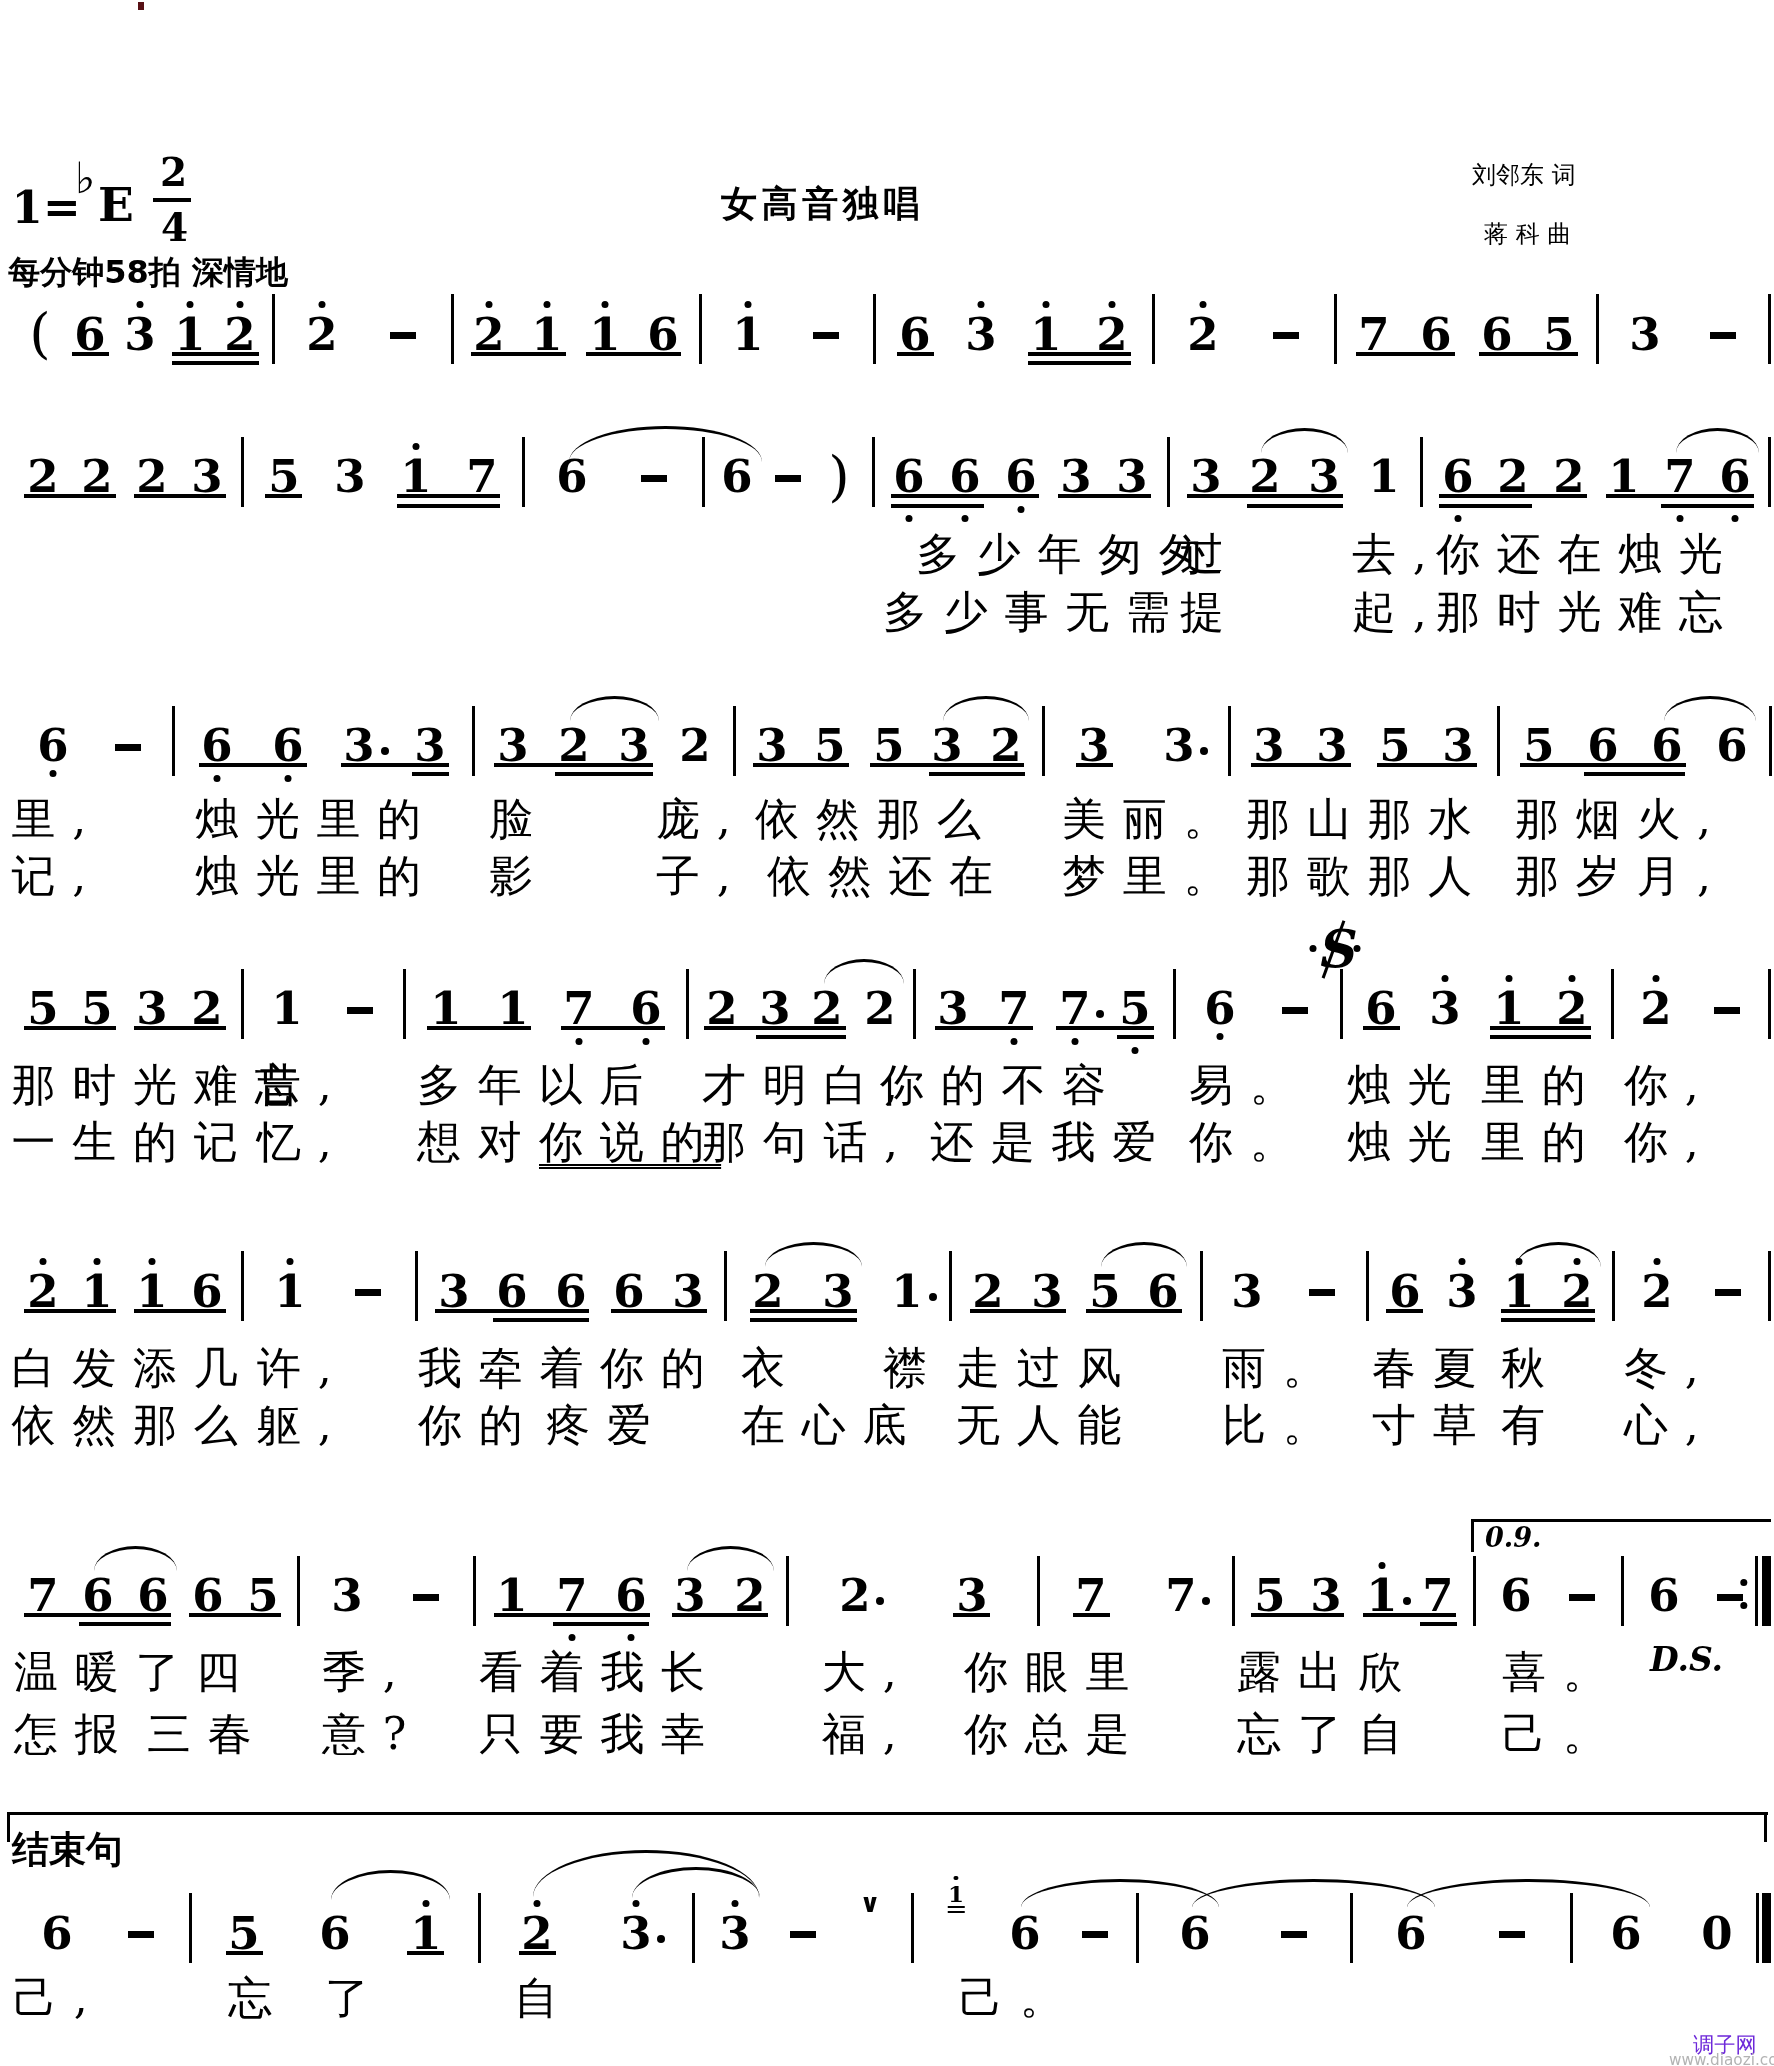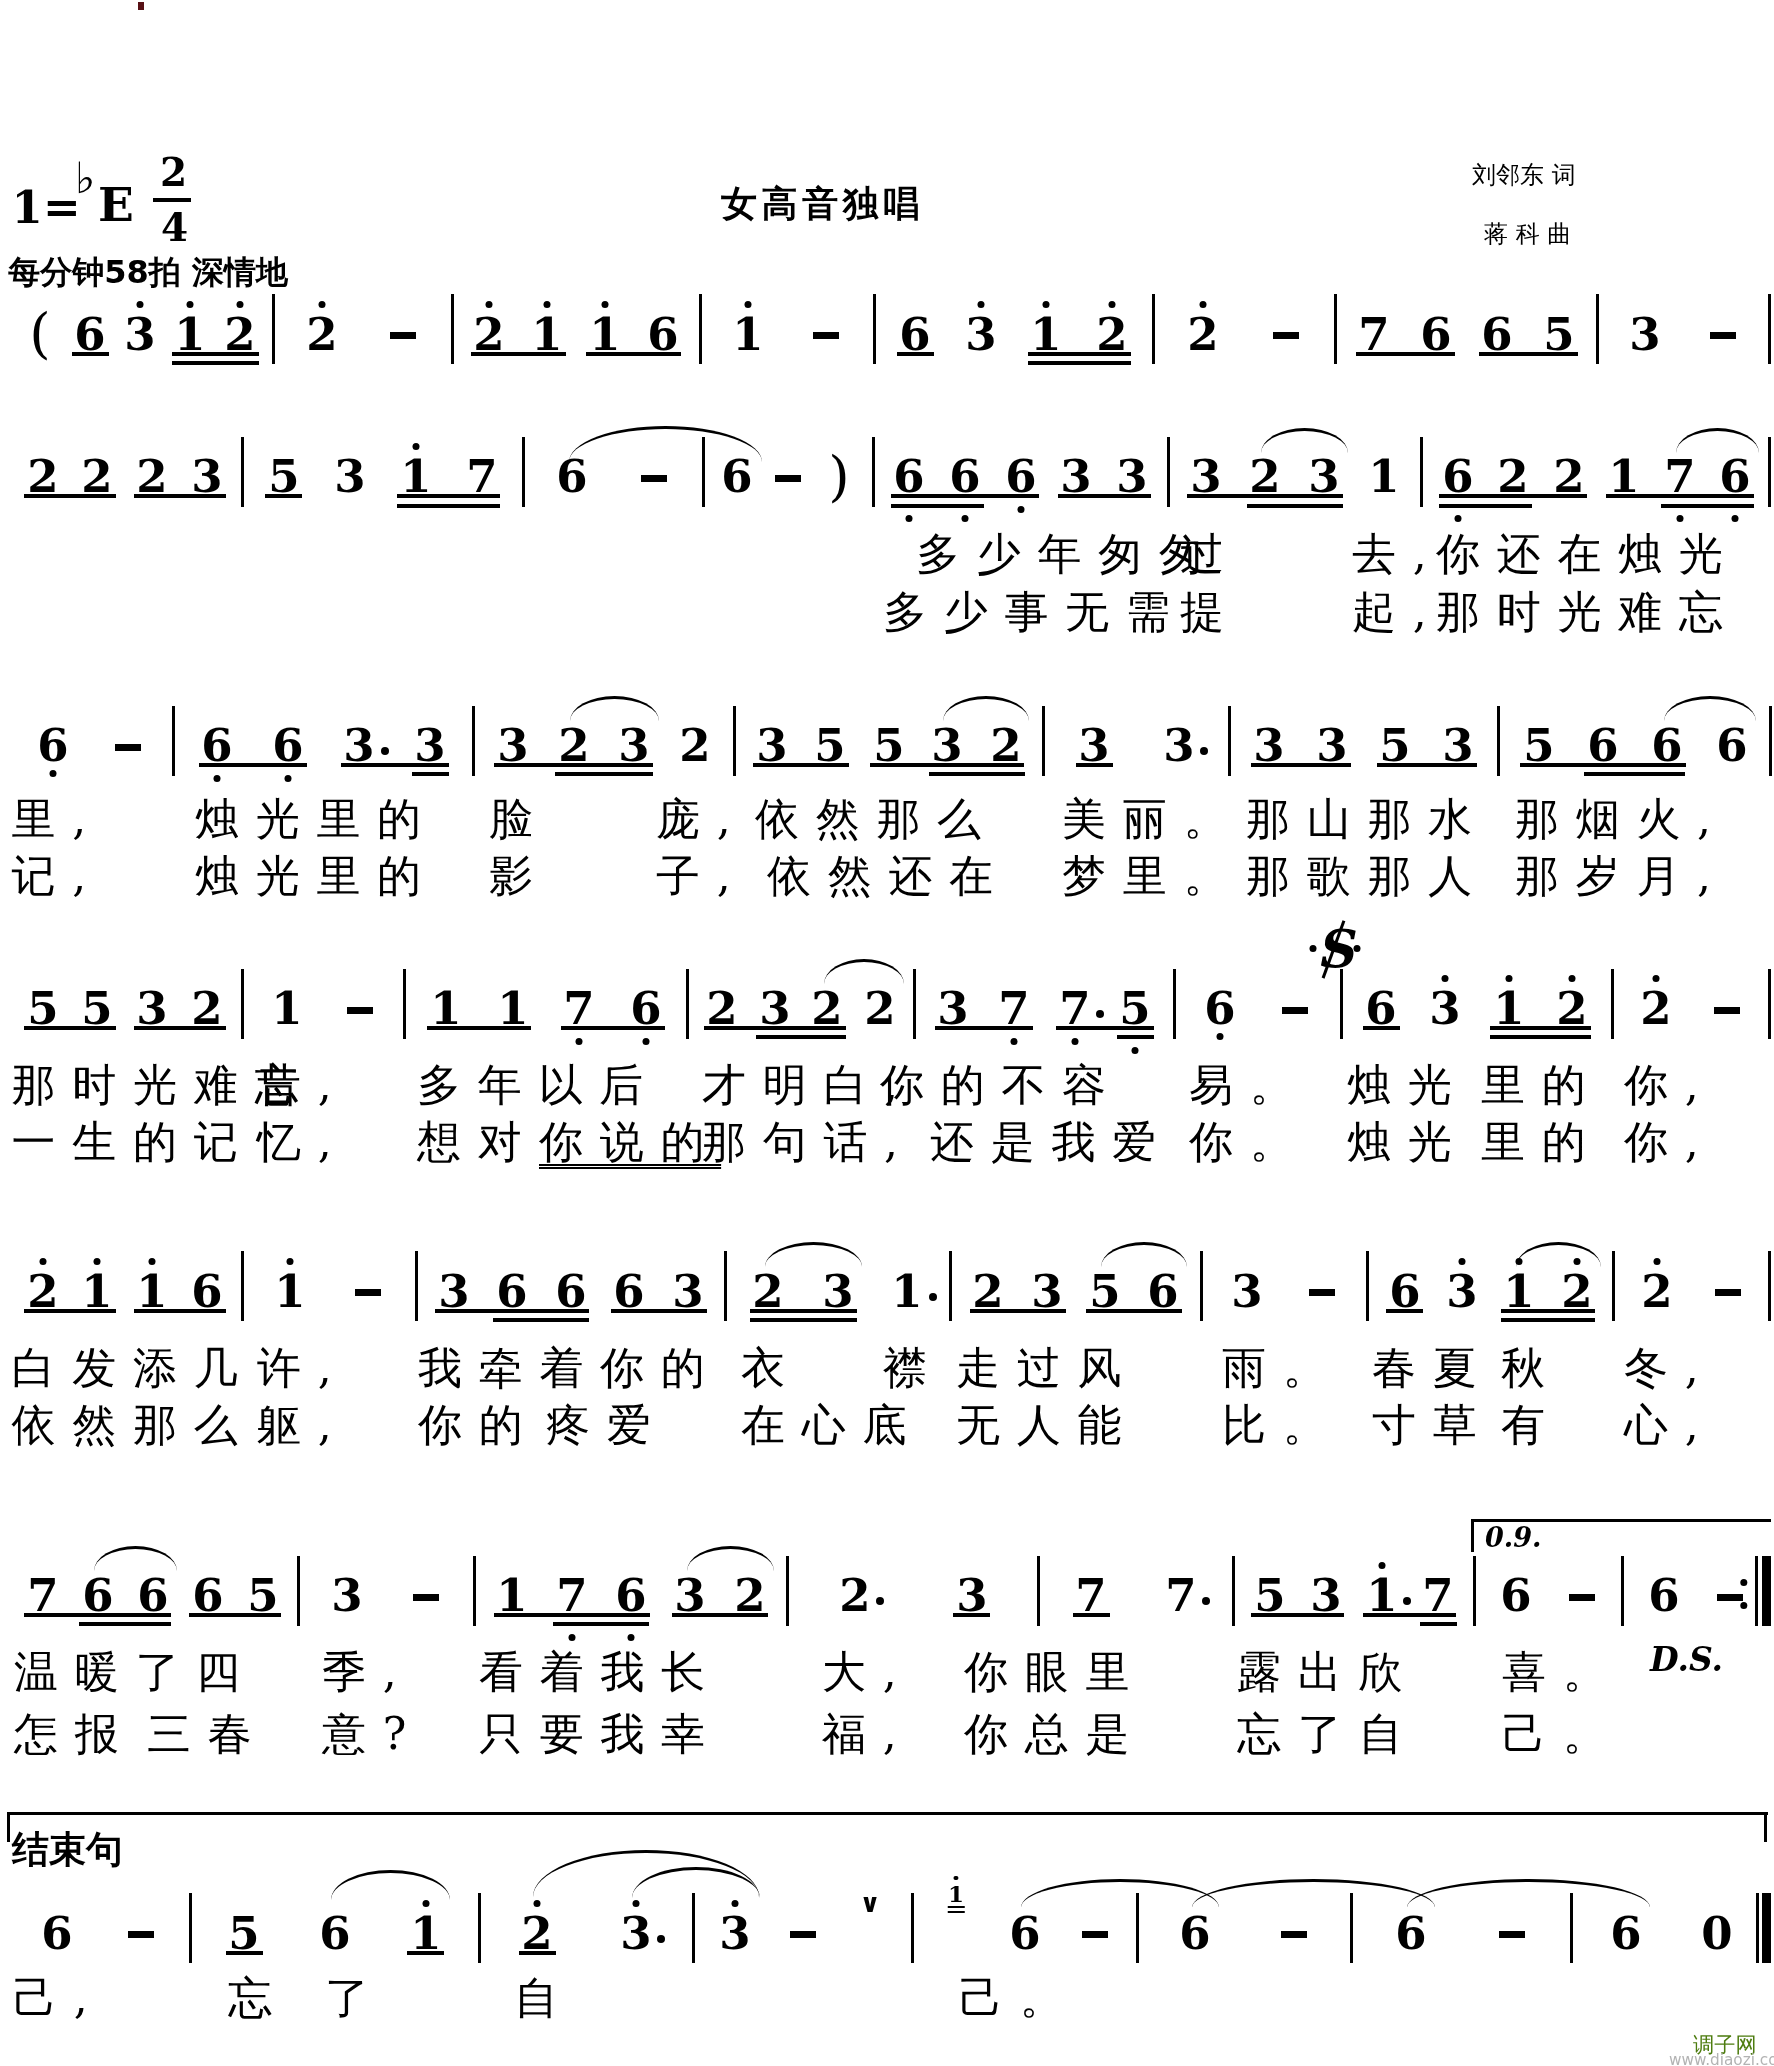--- a/index.html
+++ b/index.html
@@ -11,21 +11,21 @@
   .flat{font-size:43px;font-weight:700;}
   .keyletter{font-size:47px;font-weight:700;}
   .meter{font-size:39px;font-weight:700;}
   .fracbar{background:#000;height:4.2px;width:38px;}
   .tempo{font-size:32px;font-weight:700;font-family:"DejaVu Sans",sans-serif;}
   .subtitle{font-size:36px;font-weight:700;letter-spacing:4.6px;}
   .credit{font-size:24px;font-weight:400;}
   .endlabel{font-size:37px;font-weight:700;}
   .voltalabel{font-size:27px;font-weight:700;font-style:italic;}
   .ds{font-size:33px;font-weight:700;font-style:italic;}
-  .wm1{font-size:21.3px;color:#4d7c0f;font-family:"DejaVu Sans",sans-serif;}
+  .wm1{font-size:21.3px;color:#6d28d9;font-family:"DejaVu Sans",sans-serif;}
   .wm2{font-size:15.3px;color:#b3b3b3;font-family:"DejaVu Sans",sans-serif;}
   .blackline{background:#000;}
   .note{font-size:45px;font-weight:700;transform:translateX(-50%);}
   .paren{font-size:55px;font-weight:400;transform:translateX(-50%);}
   .breath{font-size:26px;font-weight:700;transform:translateX(-50%);font-family:"DejaVu Sans",sans-serif;}
   .dot{background:#000;border-radius:50%;transform:translateX(-50%);}
   .beam{background:#000;}
   .barline{background:#000;}
   .slur{border-top:3.2px solid #000;border-radius:50% 50% 0 0 / 100% 100% 0 0;}
   .lyric{font-size:44px;letter-spacing:16.7px;transform:translateX(0);}

